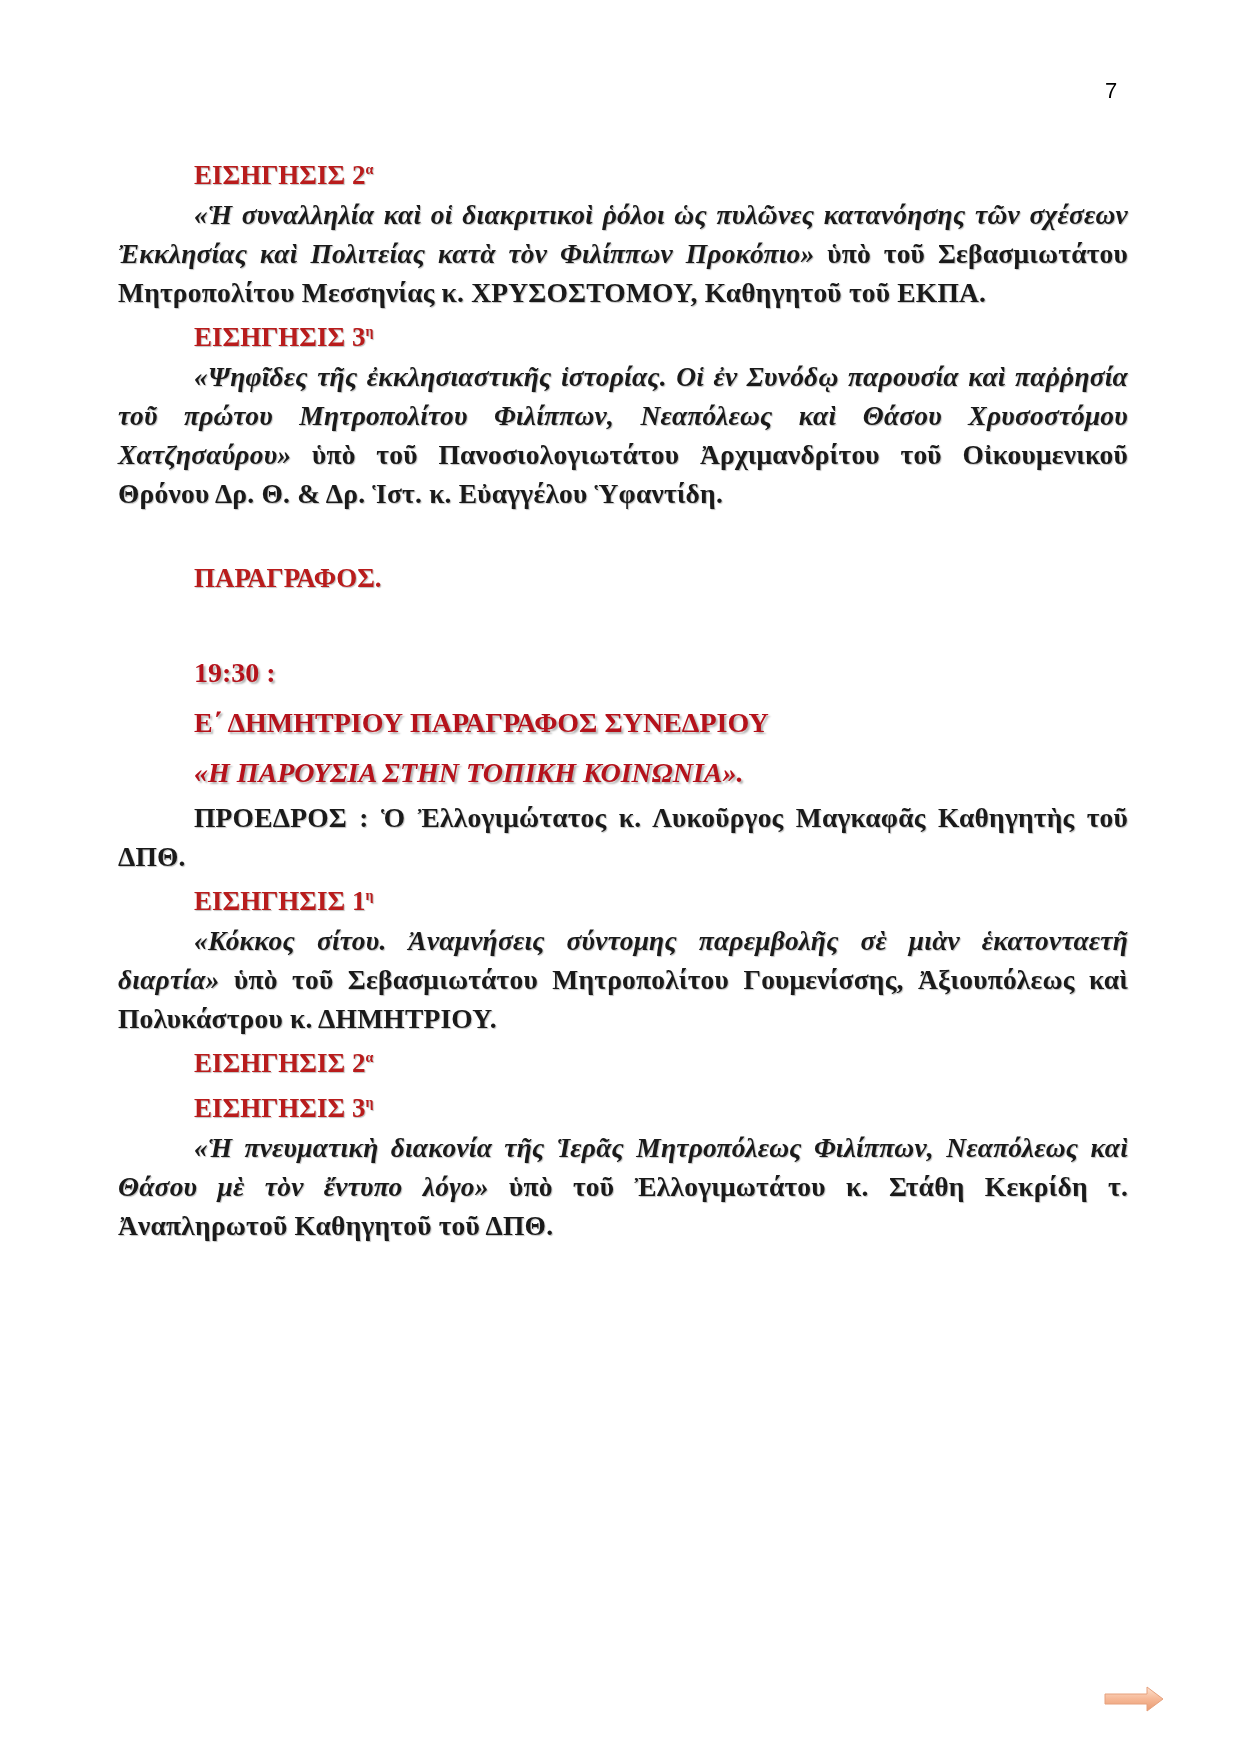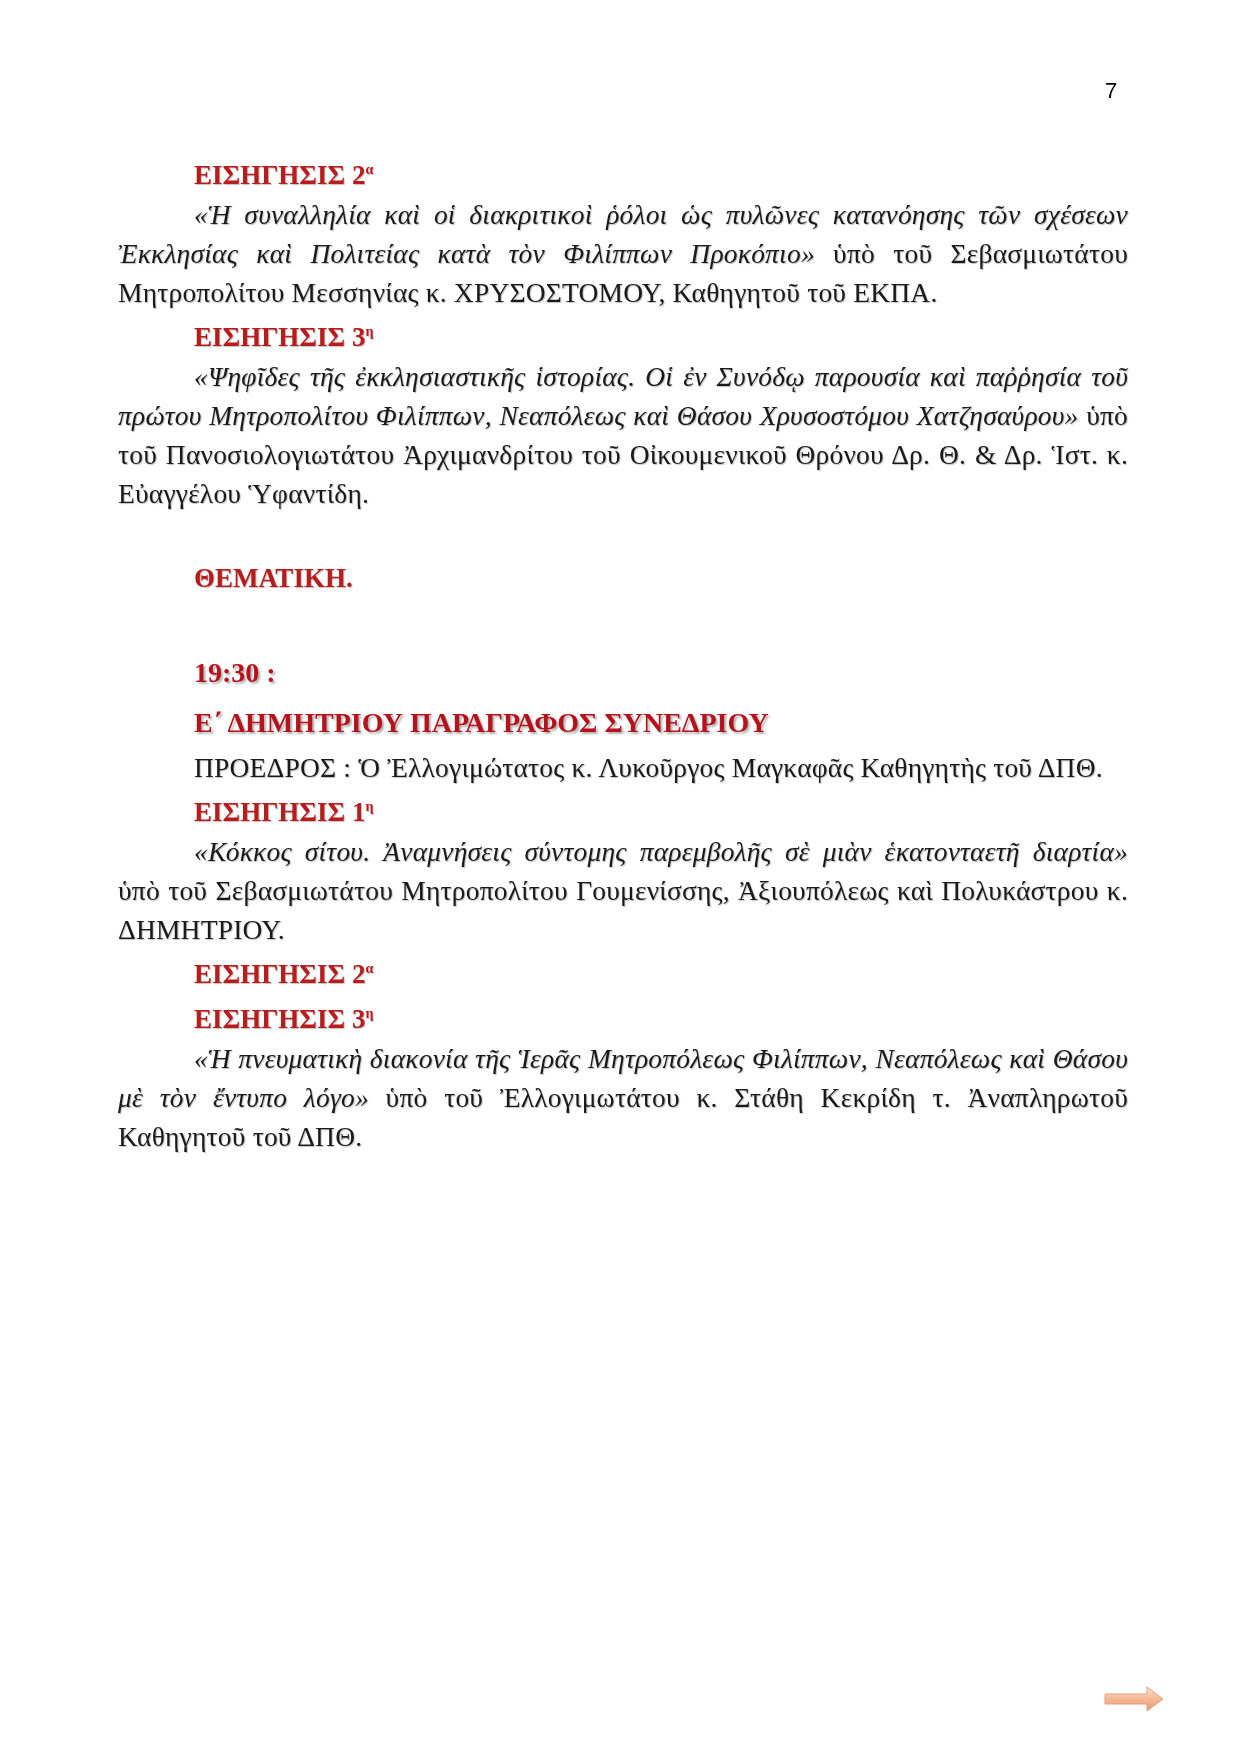--- a/index.html
+++ b/index.html
@@ -1,21 +1,21 @@
 <!DOCTYPE html>
 <html><head>
 <meta charset="utf-8">
 <style>
   html, body { margin: 0; padding: 0; background: #ffffff; }
   body { width: 1241px; height: 1755px; position: relative; overflow: hidden;
          font-family: "Liberation Serif", "DejaVu Serif", serif; color: #1a1a1a; }
   .page-number { position: absolute; top: 78px; left: 1105px; font-family: "Liberation Sans", sans-serif;
                  font-size: 22px; color: #000; }
   .content { position: absolute; left: 118px; top: 150px; width: 1010px; }
-  .para { font-size: 27.5px; line-height: 39px; font-weight: normal; text-align: justify;
+  .para { font-size: 27.5px; line-height: 39px; font-weight: bold; text-align: justify;
           text-shadow: 1px 1px 1px rgba(0,0,0,0.25); margin: 0; letter-spacing: 0.2px; }
   .indent { text-indent: 76px; }
   .heading { font-size: 27px; line-height: 39px; font-weight: bold; color: #b91c1c; margin: 0;
              padding-left: 76px; text-shadow: 1px 1px 1px rgba(0,0,0,0.25); }
   .heading sup { font-size: 14px; vertical-align: 10px; }
   .title { color: #b5121b; font-weight: bold; font-size: 28px; line-height: 50px; margin: 0;
            padding-left: 76px; text-shadow: 2px 2px 2px rgba(0,0,0,0.3); white-space: nowrap; }
   .it { font-style: italic; }
   .gap-1 { height: 46px; }
   .gap-2 { height: 50px; }
@@ -28,25 +28,26 @@
 
 <div class="content">
 
   <p class="heading"><span>ΕΙΣΗΓΗΣΙΣ 2</span><sup>α</sup></p>
   <p class="para indent"><span class="it">«Ἡ συναλληλία καὶ οἱ διακριτικοὶ ῥόλοι ὡς πυλῶνες κατανόησης τῶν σχέσεων Ἐκκλησίας καὶ Πολιτείας κατὰ τὸν Φιλίππων Προκόπιο»</span><span> ὑπὸ τοῦ Σεβασμιωτάτου Μητροπολίτου Μεσσηνίας κ. ΧΡΥΣΟΣΤΟΜΟΥ, Καθηγητοῦ τοῦ ΕΚΠΑ.</span></p>
 
   <p class="heading"><span>ΕΙΣΗΓΗΣΙΣ 3</span><sup>η</sup></p>
   <p class="para indent"><span class="it">«Ψηφῖδες τῆς ἐκκλησιαστικῆς ἱστορίας. Οἱ ἐν Συνόδῳ παρουσία καὶ παῤῥησία τοῦ πρώτου Μητροπολίτου Φιλίππων, Νεαπόλεως καὶ Θάσου Χρυσοστόμου Χατζησαύρου»</span><span> ὑπὸ τοῦ Πανοσιολογιωτάτου Ἀρχιμανδρίτου τοῦ Οἰκουμενικοῦ Θρόνου Δρ. Θ. &amp; Δρ. Ἱστ. κ. Εὐαγγέλου Ὑφαντίδη.</span></p>
 
   <div class="gap-1"></div>
-  <p class="heading">ΘΕΜΑΤΙΚΗ.</p>
+  <p class="heading">ΠΑΡΑΓΡΑΦΟΣ.</p>
 
   <div class="gap-2"></div>
   <p class="title">19:30 :</p>
   <p class="title">Ε΄ ΔΗΜΗΤΡΙΟΥ ΠΑΡΑΓΡΑΦΟΣ ΣΥΝΕΔΡΙΟΥ</p>
+  <p class="title it">«Η ΠΑΡΟΥΣΙΑ ΣΤΗΝ ΤΟΠΙΚΗ ΚΟΙΝΩΝΙΑ».</p>
 
   <p class="para indent">ΠΡΟΕΔΡΟΣ : Ὁ Ἐλλογιμώτατος κ. Λυκοῦργος Μαγκαφᾶς Καθηγητὴς τοῦ ΔΠΘ.</p>
 
   <p class="heading"><span>ΕΙΣΗΓΗΣΙΣ 1</span><sup>η</sup></p>
   <p class="para indent"><span class="it">«Κόκκος σίτου. Ἀναμνήσεις σύντομης παρεμβολῆς σὲ μιὰν ἑκατονταετῆ διαρτία»</span><span> ὑπὸ τοῦ Σεβασμιωτάτου Μητροπολίτου Γουμενίσσης, Ἀξιουπόλεως καὶ Πολυκάστρου κ. ΔΗΜΗΤΡΙΟΥ.</span></p>
 
   <p class="heading"><span>ΕΙΣΗΓΗΣΙΣ 2</span><sup>α</sup></p>
 
   <p class="heading"><span>ΕΙΣΗΓΗΣΙΣ 3</span><sup>η</sup></p>
   <p class="para indent"><span class="it">«Ἡ πνευματικὴ διακονία τῆς Ἱερᾶς Μητροπόλεως Φιλίππων, Νεαπόλεως καὶ Θάσου μὲ τὸν ἔντυπο λόγο»</span><span> ὑπὸ τοῦ Ἐλλογιμωτάτου κ. Στάθη Κεκρίδη τ. Ἀναπληρωτοῦ Καθηγητοῦ τοῦ ΔΠΘ.</span></p>

